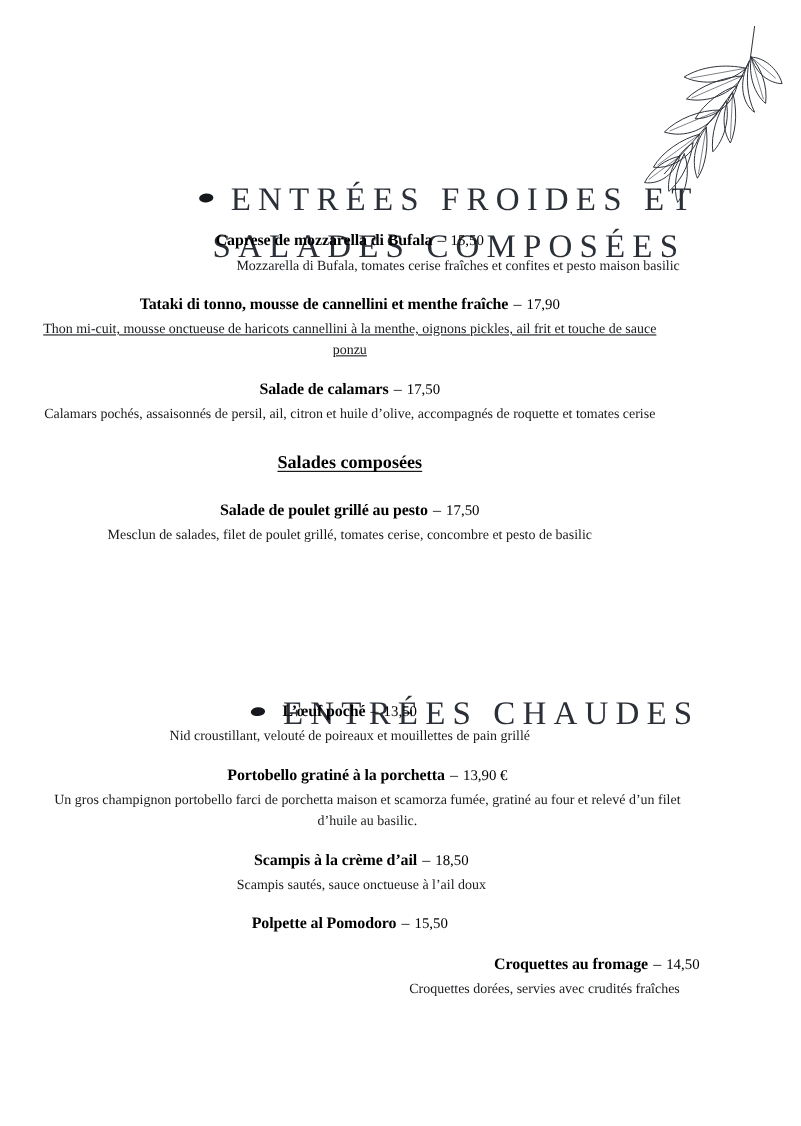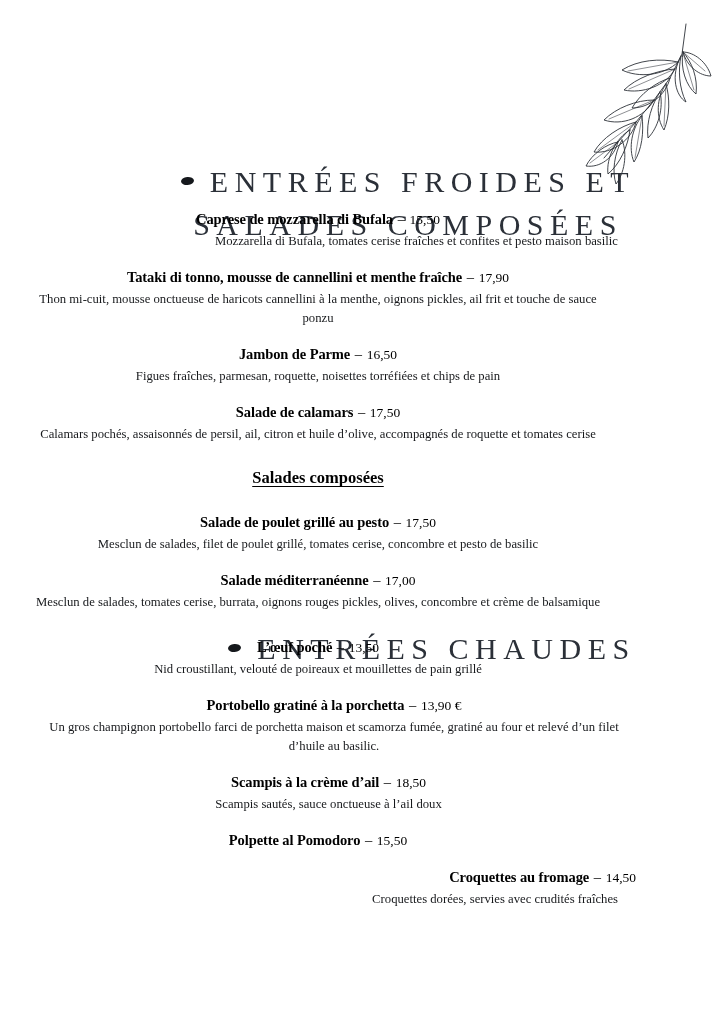--- a/index.html
+++ b/index.html
@@ -166,60 +166,44 @@
       </p>
       <p class="item-desc" style="max-width:600px;text-align:right;">Mozzarella di Bufala, tomates cerise fraîches et confites et pesto maison basilic</p>
     </div>
 
     <div class="item" style="margin-top:16px;">
       <p class="item-title">
         <span class="item-name">Tataki di tonno, mousse de cannellini et menthe fraîche</span>
         <span class="item-sep">–</span>
         <span class="item-price">17,90</span>
       </p>
-      <p class="item-desc" style="max-width:590px;">Thon mi-cuit, mousse onctueuse de haricots cannellini à la menthe, oignons pickles, ail frit  et touche de sauce ponzu</p>
-    </div>
+      <p class="item-desc" style="max-width:590px;text-decoration:underline;">Thon mi-cuit, mousse onctueuse de haricots cannellini à la menthe, oignons pickles, ail frit  et touche de sauce ponzu</p>
+    </div>
+
 
     <div class="item" style="margin-top:14px;">
       <p class="item-title">
-        <span class="item-name">Jambon de Parme</span>
-        <span class="item-sep">–</span>
-        <span class="item-price">16,50</span>
-      </p>
-      <p class="item-desc" style="max-width:600px;">Figues fraîches, parmesan, roquette, noisettes torréfiées et chips de pain</p>
-    </div>
-
-    <div class="item" style="margin-top:14px;">
-      <p class="item-title">
         <span class="item-name">Salade de calamars</span>
         <span class="item-sep">–</span>
         <span class="item-price">17,50</span>
       </p>
       <p class="item-desc" style="max-width:620px;">Calamars pochés, assaisonnés de persil, ail, citron et huile d’olive, accompagnés de roquette et tomates cerise</p>
     </div>
 
     <p class="sub-heading" style="margin-top:24px;">Salades composées</p>
 
     <div class="item" style="margin-top:24px;">
       <p class="item-title">
         <span class="item-name">Salade de poulet grillé au pesto</span>
         <span class="item-sep">–</span>
         <span class="item-price">17,50</span>
       </p>
       <p class="item-desc" style="max-width:600px;">Mesclun de salades, filet de poulet grillé, tomates cerise, concombre et pesto de basilic</p>
     </div>
 
-    <div class="item" style="margin-top:16px;">
-      <p class="item-title">
-        <span class="item-name">Salade méditerranéenne</span>
-        <span class="item-sep">–</span>
-        <span class="item-price">17,00</span>
-      </p>
-      <p class="item-desc" style="max-width:640px;">Mesclun de salades, tomates cerise, burrata, oignons rouges pickles, olives, concombre et crème de balsamique</p>
-    </div>
 
   </div>
 
   <div class="section" style="top:585px;padding-left:24px;">
     <h1 class="section-heading">
       <span class="bullet-olive"></span><span>ENTRÉES CHAUDES</span>
     </h1>
   </div>
 
   <div class="items" style="top:637px;">

